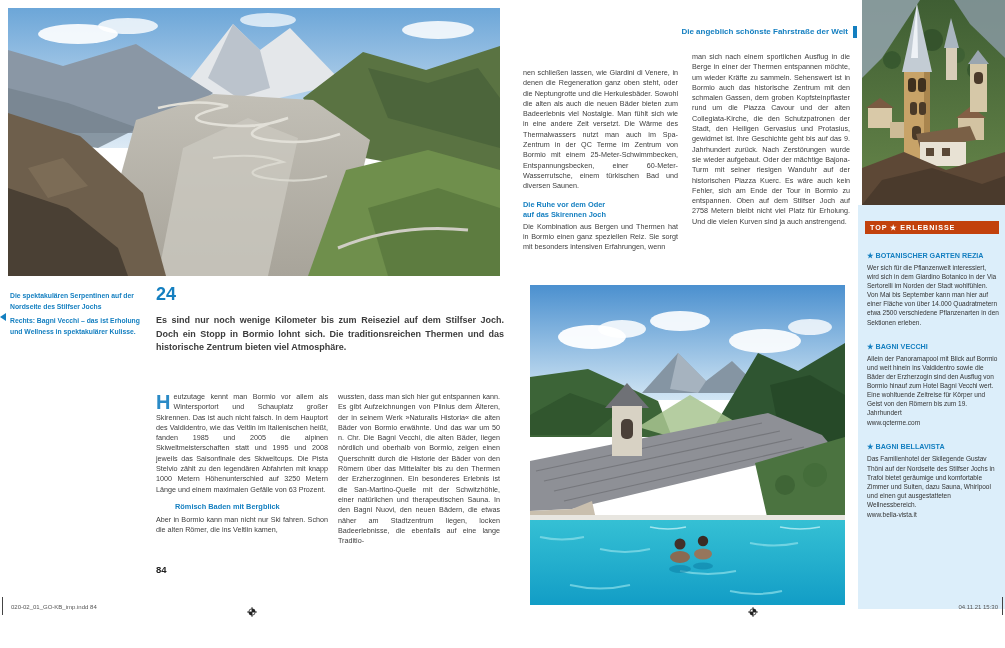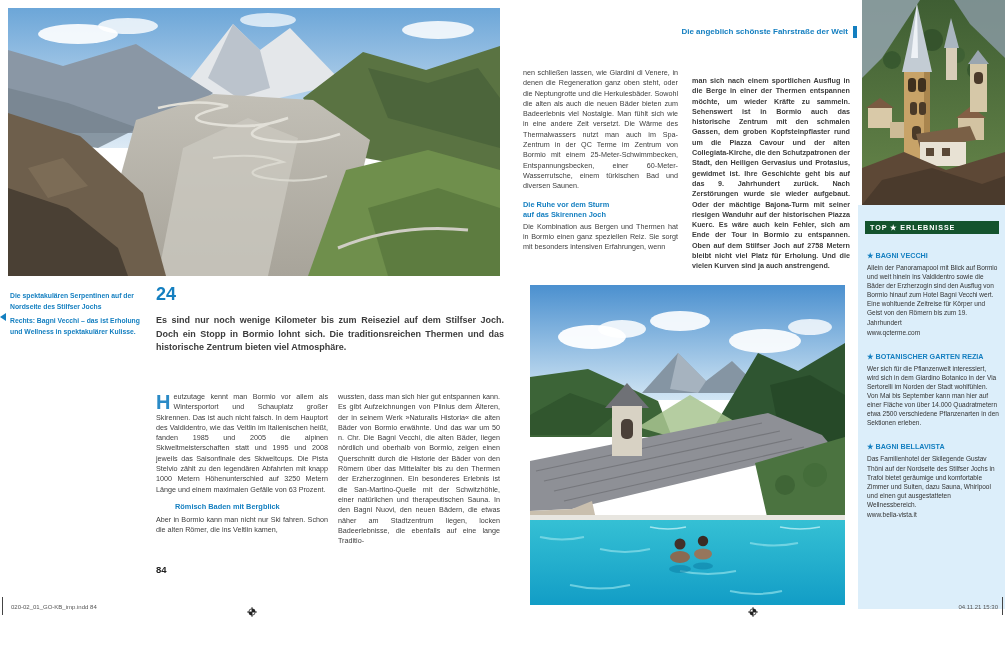--- a/index.html
+++ b/index.html
@@ -25,28 +25,28 @@
   .colL2{left:338px;top:392px;width:162px;}
   .col p{margin:0;}
   .subhead{color:#147fc0;font-weight:bold;font-size:7.4px;margin:7px 0 2px 0;text-align:left;padding-left:19px;}
   .dropcap{float:left;color:#2a8ac6;font-size:20px;line-height:18px;font-weight:bold;margin:1px 3px 0 0;}
   .pagenum{left:156px;top:564px;font-size:9.5px;font-weight:bold;color:#222;}
 
   
   .rheader{left:600px;top:27px;width:248px;text-align:right;font-size:8px;font-weight:bold;color:#147fc0;}
   .rheader-bar{left:853px;top:26px;width:4px;height:12px;background:#147fc0;}
   .colR1{left:523px;top:68px;width:155px;}
-  .colR2{left:692px;top:76px;width:158px;font-weight:bold;}
+  .colR2{left:692px;top:52px;width:158px;}
   .subheadR{color:#147fc0;font-weight:bold;font-size:7.4px;margin:8px 0 2px 0;text-align:left;line-height:1.35;}
   .photo-pool{left:530px;top:285px;width:315px;height:320px;overflow:hidden;}
 
   
   .photo-church{left:862px;top:0;width:143px;height:205px;overflow:hidden;}
   .panel{left:858px;top:205px;width:147px;height:404px;background:#dceefa;}
-  .panel-bar{position:absolute;left:7px;top:16px;width:134px;height:13px;background:#14532d;color:#fff;
+  .panel-bar{position:absolute;left:7px;top:16px;width:134px;height:13px;background:#c2410c;color:#fff;
              font-size:7.2px;font-weight:bold;letter-spacing:.9px;line-height:13px;padding-left:5px;box-sizing:border-box;}
   .panel-content{position:absolute;left:9px;top:46px;width:132px;}
   .sb-entry{margin-bottom:15px;}
   .sb-title{color:#147fc0;font-weight:bold;font-size:7.2px;margin-bottom:3px;}
   .sb-body{font-size:6.5px;line-height:1.4;color:#333;}
   .sb-link{font-size:6.5px;line-height:1.4;color:#333;margin-top:1px;}
 
   
   .footer-left{left:11px;top:604px;font-size:6px;color:#555;}
   .footer-right{left:918px;top:604px;width:80px;text-align:right;font-size:6px;color:#555;}
@@ -121,21 +121,21 @@
   </div>
 
   <div class="abs pagenum">84</div>
 
   <div class="abs rheader">Die angeblich schönste Fahrstraße der Welt</div>
   <div class="abs rheader-bar"></div>
 
   <div class="abs col colR1">
     <p>nen schließen lassen, wie Giardini di Venere, in denen die Regeneration ganz oben steht, oder die Neptungrotte und die Herkulesbäder. Sowohl die alten als auch die neuen Bäder bieten zum Badeerlebnis viel Nostalgie. Man fühlt sich wie in eine andere Zeit versetzt. Die Wärme des Thermalwassers nutzt man auch im Spa-Zentrum in der QC Terme im Zentrum von Bormio mit einem 25-Meter-Schwimmbecken, Entspannungsbecken, einer 60-Meter-Wasserrutsche, einem türkischen Bad und diversen Saunen.</p>
     <div class="subheadR">
-      <div>Die Ruhe vor dem Sturm</div>
+      <div>Die Ruhe vor dem Oder</div>
       <div>auf das Skirennen Joch</div>
     </div>
     <p>Die Kombination aus Bergen und Thermen hat in Bormio einen ganz speziellen Reiz. Sie sorgt mit besonders intensiven Erfahrungen, wenn</p>
   </div>
 
   <div class="abs col colR2">
     <p>man sich nach einem sportlichen Ausflug in die Berge in einer der Thermen entspannen möchte, um wieder Kräfte zu sammeln. Sehenswert ist in Bormio auch das historische Zentrum mit den schmalen Gassen, dem groben Kopfsteinpflaster rund um die Piazza Cavour und der alten Collegiata-Kirche, die den Schutzpatronen der Stadt, den Heiligen Gervasius und Protasius, gewidmet ist. Ihre Geschichte geht bis auf das 9. Jahrhundert zurück. Nach Zerstörungen wurde sie wieder aufgebaut. Oder der mächtige Bajona-Turm mit seiner riesigen Wanduhr auf der historischen Piazza Kuerc. Es wäre auch kein Fehler, sich am Ende der Tour in Bormio zu entspannen. Oben auf dem Stilfser Joch auf 2758 Metern bleibt nicht viel Platz für Erholung. Und die vielen Kurven sind ja auch anstrengend.</p>
   </div>
 
   <div class="abs photo-pool">
@@ -227,28 +227,28 @@
       <polygon points="0,168 42,152 84,170 143,152 143,205 0,205" fill="#5d4836"></polygon>
       <polygon points="20,180 70,168 120,184 143,176 143,205 0,205" fill="#4a3a2c"></polygon>
     </svg>
   </div>
 
   <div class="abs panel">
     <div class="panel-bar">TOP ★ ERLEBNISSE</div>
     <div class="panel-content">
 
       <div class="sb-entry">
+        <div class="sb-title">★ BOTANISCHER GARTEN REZIA</div>
+        <div class="sb-body">Wer sich für die Pflanzenwelt interessiert, wird sich in dem Giardino Botanico in der Via Sertorelli im Norden der Stadt wohlfühlen. Von Mai bis September kann man hier auf einer Fläche von über 14.000 Quadratmetern etwa 2500 verschiedene Pflanzenarten in den Sektionen erleben.</div>
+      </div>
+
+      <div class="sb-entry">
         <div class="sb-title">★ BAGNI VECCHI</div>
         <div class="sb-body">Allein der Panoramapool mit Blick auf Bormio und weit hinein ins Valdidentro sowie die Bäder der Erzherzogin sind den Ausflug von Bormio hinauf zum Hotel Bagni Vecchi wert. Eine wohltuende Zeitreise für Körper und Geist von den Römern bis zum 19. Jahrhundert</div>
         <div class="sb-link">www.qcterme.com</div>
-      </div>
-
-      <div class="sb-entry">
-        <div class="sb-title">★ BOTANISCHER GARTEN REZIA</div>
-        <div class="sb-body">Wer sich für die Pflanzenwelt interessiert, wird sich in dem Giardino Botanico in der Via Sertorelli im Norden der Stadt wohlfühlen. Von Mai bis September kann man hier auf einer Fläche von über 14.000 Quadratmetern etwa 2500 verschiedene Pflanzenarten in den Sektionen erleben.</div>
       </div>
 
       <div class="sb-entry">
         <div class="sb-title">★ BAGNI BELLAVISTA</div>
         <div class="sb-body">Das Familienhotel der Skilegende Gustav Thöni auf der Nordseite des Stilfser Jochs in Trafoi bietet geräumige und komfortable Zimmer und Suiten, dazu Sauna, Whirlpool und einen gut ausgestatteten Wellnessbereich.</div>
         <div class="sb-link">www.bella-vista.it</div>
       </div>
 
     </div>
   </div>

